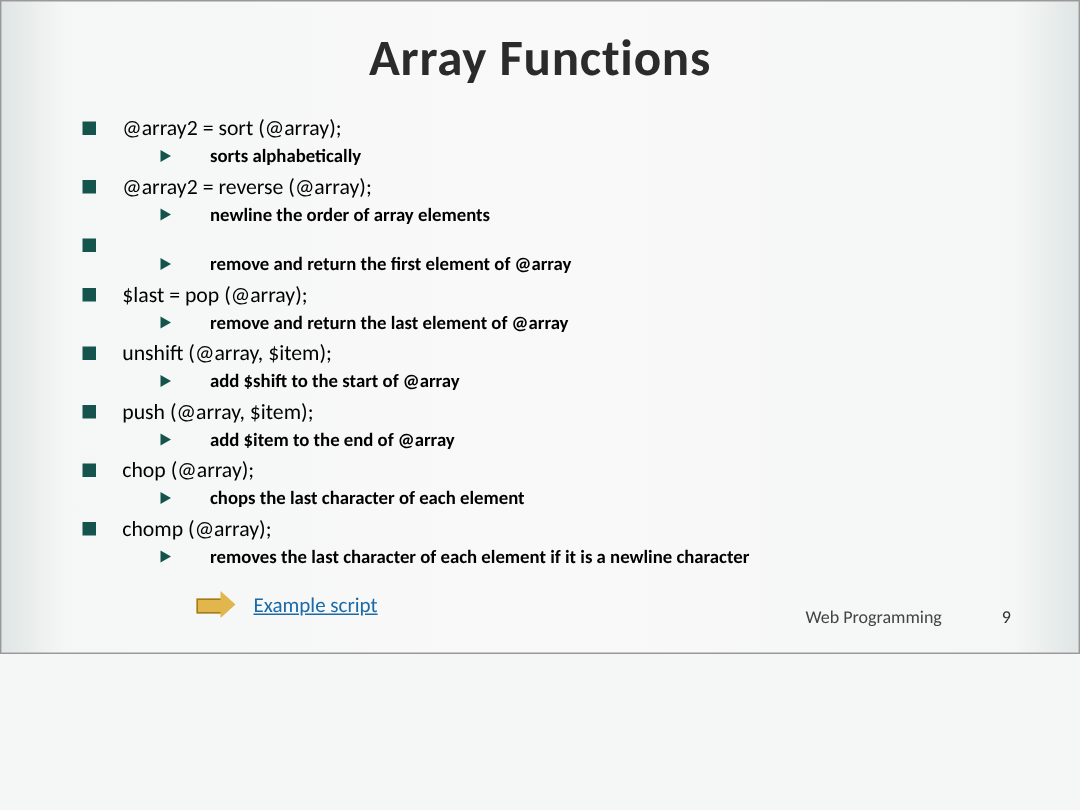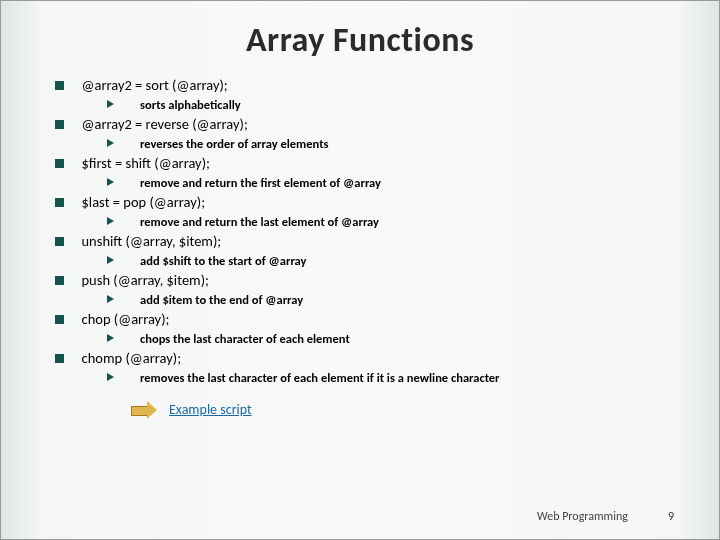--- a/index.html
+++ b/index.html
@@ -8,21 +8,21 @@
     width: 720px;
     height: 540px;
     font-family: Calibri, "Segoe UI", Arial, sans-serif;
     background: #f5f7f6;
     color: #000;
     overflow: hidden;
   }
   .slide {
     position: relative;
     width: 720px;
-    height: 540px;
+    height: 436px;
     box-sizing: border-box;
     border: 1px solid #999;
     background: linear-gradient(90deg, #dfe6e5 0%, #f5f7f6 6%, #f8f9f8 50%, #f5f7f6 94%, #dfe6e5 100%);
   }
   .title {
     text-align: center;
     font-weight: 700;
     font-size: 34px;
     color: #2b2b2b;
     margin-top: 18px;
@@ -153,28 +153,27 @@
       </div>
     </div>
 
     <div class="item">
       <div class="b1">
         <div class="square"></div>
         <div>@array2 = reverse (@array);</div>
       </div>
       <div class="b2">
         <div class="tri"></div>
-        <div>reverses the order of array elements</div>
-      </div>
-    </div>
-
-    <div class="item">
-      <div class="b1">
-        <div class="square"></div>
-        <div>$first = shift (@array);</div>
+        <div>newline the order of array elements</div>
+      </div>
+    </div>
+
+    <div class="item">
+      <div class="b1">
+        <div class="square"></div>
       </div>
       <div class="b2">
         <div class="tri"></div>
         <div>remove and return the first element of @array</div>
       </div>
     </div>
 
     <div class="item">
       <div class="b1">
         <div class="square"></div>

